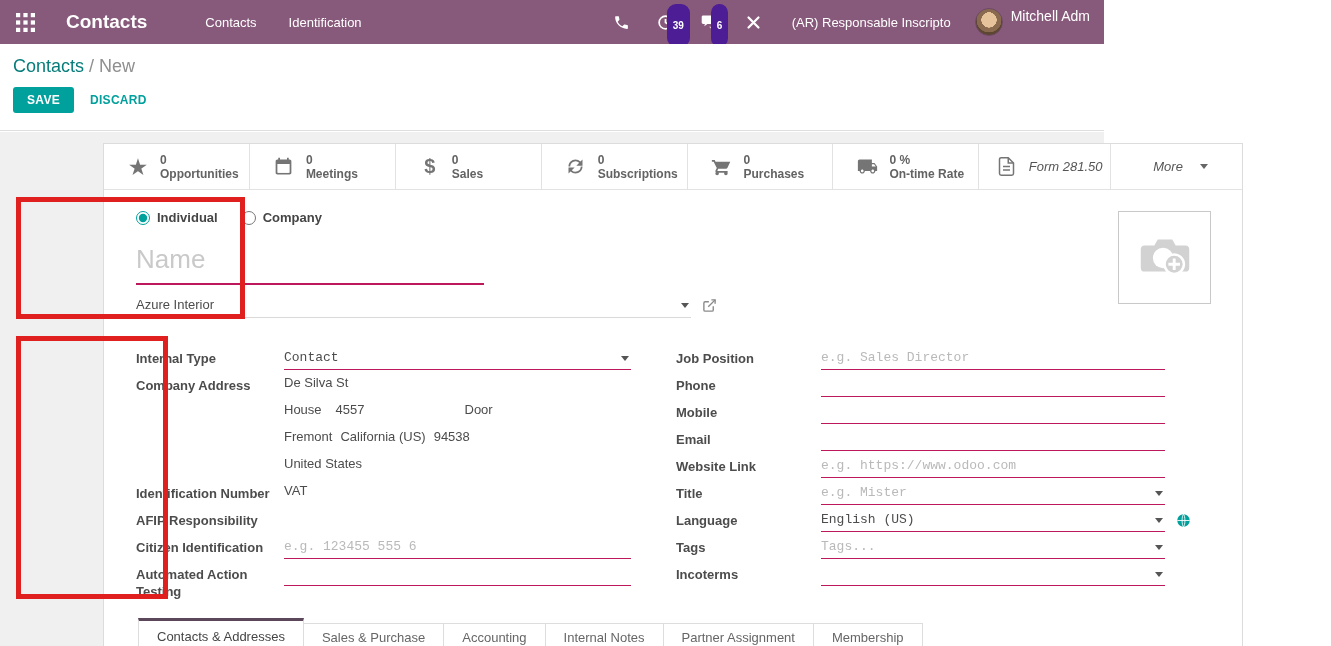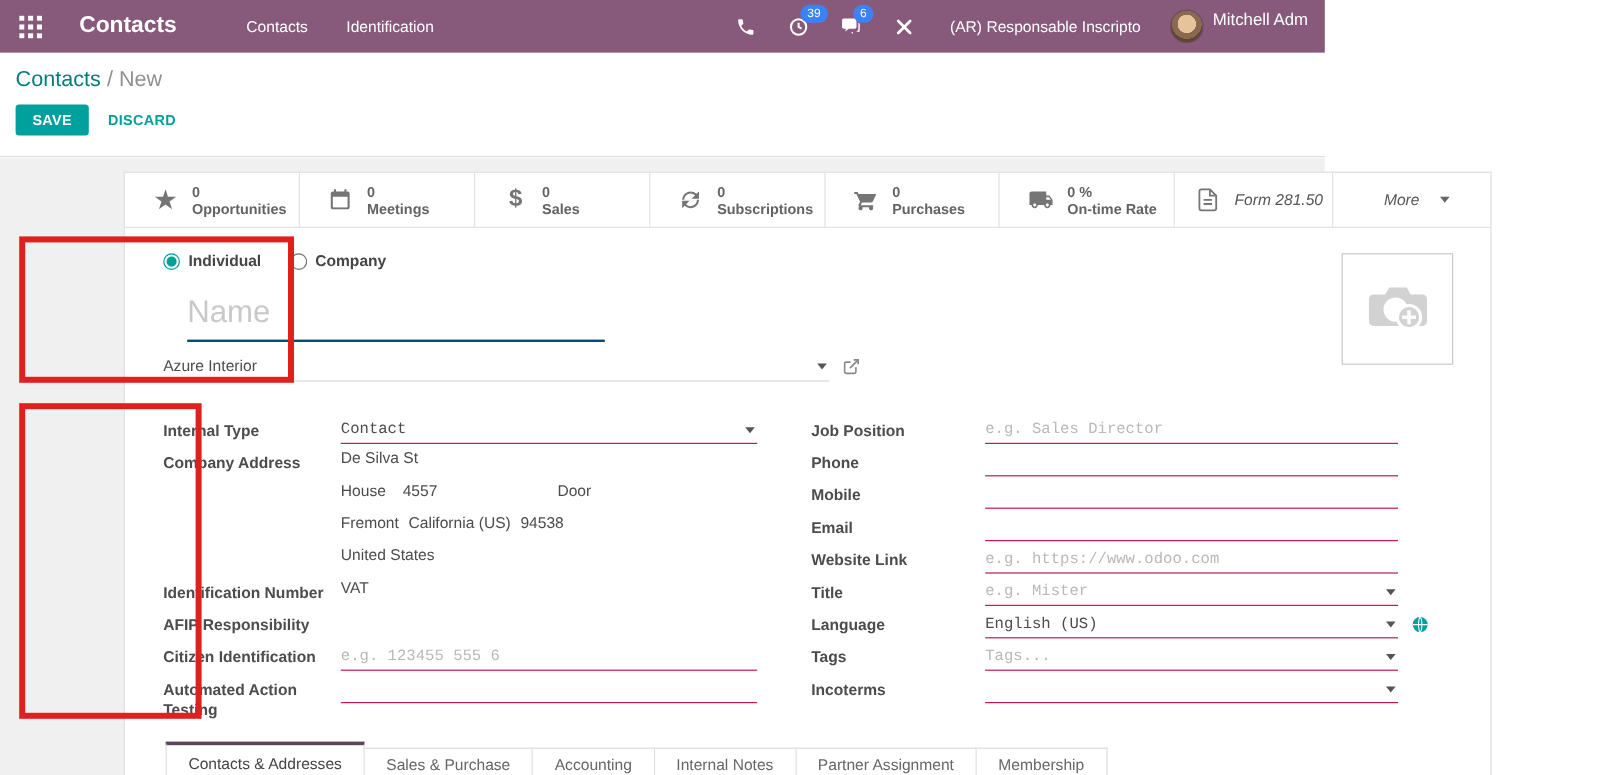--- a/index.html
+++ b/index.html
@@ -8,21 +8,21 @@
 
   
   .topbar { position:absolute; top:0; left:0; width:100%; height:44px; background:#875A7B; display:flex; align-items:center; padding:0 14px; color:#fff; white-space:nowrap; }
   .apps-btn { width:22px; height:22px; display:flex; align-items:center; justify-content:center; cursor:pointer; margin-right:30px; }
   .app-title { font-size:19px; font-weight:bold; margin-right:58px; }
   .top-menu { display:flex; gap:32px; font-size:13px; }
   .top-menu span { cursor:pointer; }
   .topbar-right { margin-left:auto; display:flex; align-items:center; gap:24px; }
   .tb-icon { position:relative; width:20px; height:20px; display:flex; align-items:center; justify-content:center; cursor:pointer; }
   .tb-icon svg { width:17px; height:17px; }
-  .badge { position:absolute; top:-8px; left:11px; background:#3b82f6; color:#fff; font-size:10px; font-weight:normal; padding:1px 6px; border-radius:9px; line-height:13px; }
+  .badge { position:absolute; top:-8px; left:11px; background:#4c1d95; color:#fff; font-size:10px; font-weight:bold; padding:15px 6px; border-radius:9px; line-height:13px; }
   .company-sel { font-size:13px; cursor:pointer; margin-left:4px; }
   .user-box { display:flex; gap:8px; cursor:pointer; }
   .avatar { width:28px; height:28px; border-radius:50%; background:radial-gradient(circle at 50% 42%, #e6c39a 0 38%, #8a6a4e 39% 62%, #5d4632 63%); border:1px solid #6d4a63; }
   .user-name { font-size:14px; }
 
   
   .control-panel { position:absolute; top:44px; left:0; width:100%; height:87px; background:#fff; border-bottom:1px solid #ddd; padding:12px 0 0 13px; }
   .breadcrumb { font-size:18px; }
   .bc-link { color:#067d7a; cursor:pointer; }
   .bc-sep, .bc-current { color:#8f8f8f; }
@@ -42,21 +42,21 @@
   .stat-ico svg { width:21px; height:21px; }
   .stat-txt { display:flex; flex-direction:column; font-size:12px; font-weight:bold; color:#636363; line-height:14px; }
   .stat-single { font-size:13px; font-weight:normal; color:#555;font-style:italic; }
   .stat-center { justify-content:center; padding-left:8px; }
   .more-caret { display:inline-block; width:0; height:0; border-left:4px solid transparent; border-right:4px solid transparent; border-top:5px solid #666; margin-left:7px; }
 
   
   .radio-row { position:absolute; left:32px; top:66px; display:flex; align-items:center; gap:24px; font-size:13px; font-weight:bold; color:#454545; }
   .radio-row label { display:flex; align-items:center; gap:7px; cursor:pointer; }
   .radio-row input { accent-color:#00A09D; width:14px; height:14px; cursor:pointer; }
-  .name-input { position:absolute; left:32px; top:96px; width:348px; font-size:26px; color:#4c4c4c; border:none; border-bottom:2px solid #0c4a6e; padding:4px 0 8px; outline:none; font-family:inherit; background:transparent;margin-left:20px;}
+  .name-input { position:absolute; left:32px; top:96px; width:348px; font-size:26px; color:#4c4c4c; border:none; border-bottom:2px solid #be185d; padding:4px 0 8px; outline:none; font-family:inherit; background:transparent;}
   .name-input::placeholder { color:#c9c9c9; }
   .company-row { position:absolute; left:32px; top:150px; width:555px; }
   .company-input { width:100%; font-size:13px; color:#4c4c4c; border:none; border-bottom:1px solid #d9d9d9; padding:3px 14px 5px 0; outline:none; font-family:inherit; background:transparent;}
   .fcaret { position:absolute; width:0; height:0; border-left:4px solid transparent; border-right:4px solid transparent; border-top:5px solid #555; cursor:pointer; }
   .company-row .fcaret { right:2px; top:9px; }
   .ext-link { position:absolute; right:-26px; top:4px; cursor:pointer; }
   .photo-box { position:absolute; left:1014px; top:67px; width:93px; height:93px; border:1px solid #c9c9c9; display:flex; align-items:center; justify-content:center; cursor:pointer; }
 
   .col { position:absolute; top:202px; display:flex; flex-direction:column; }
   .col-left { left:32px; width:527px; }

